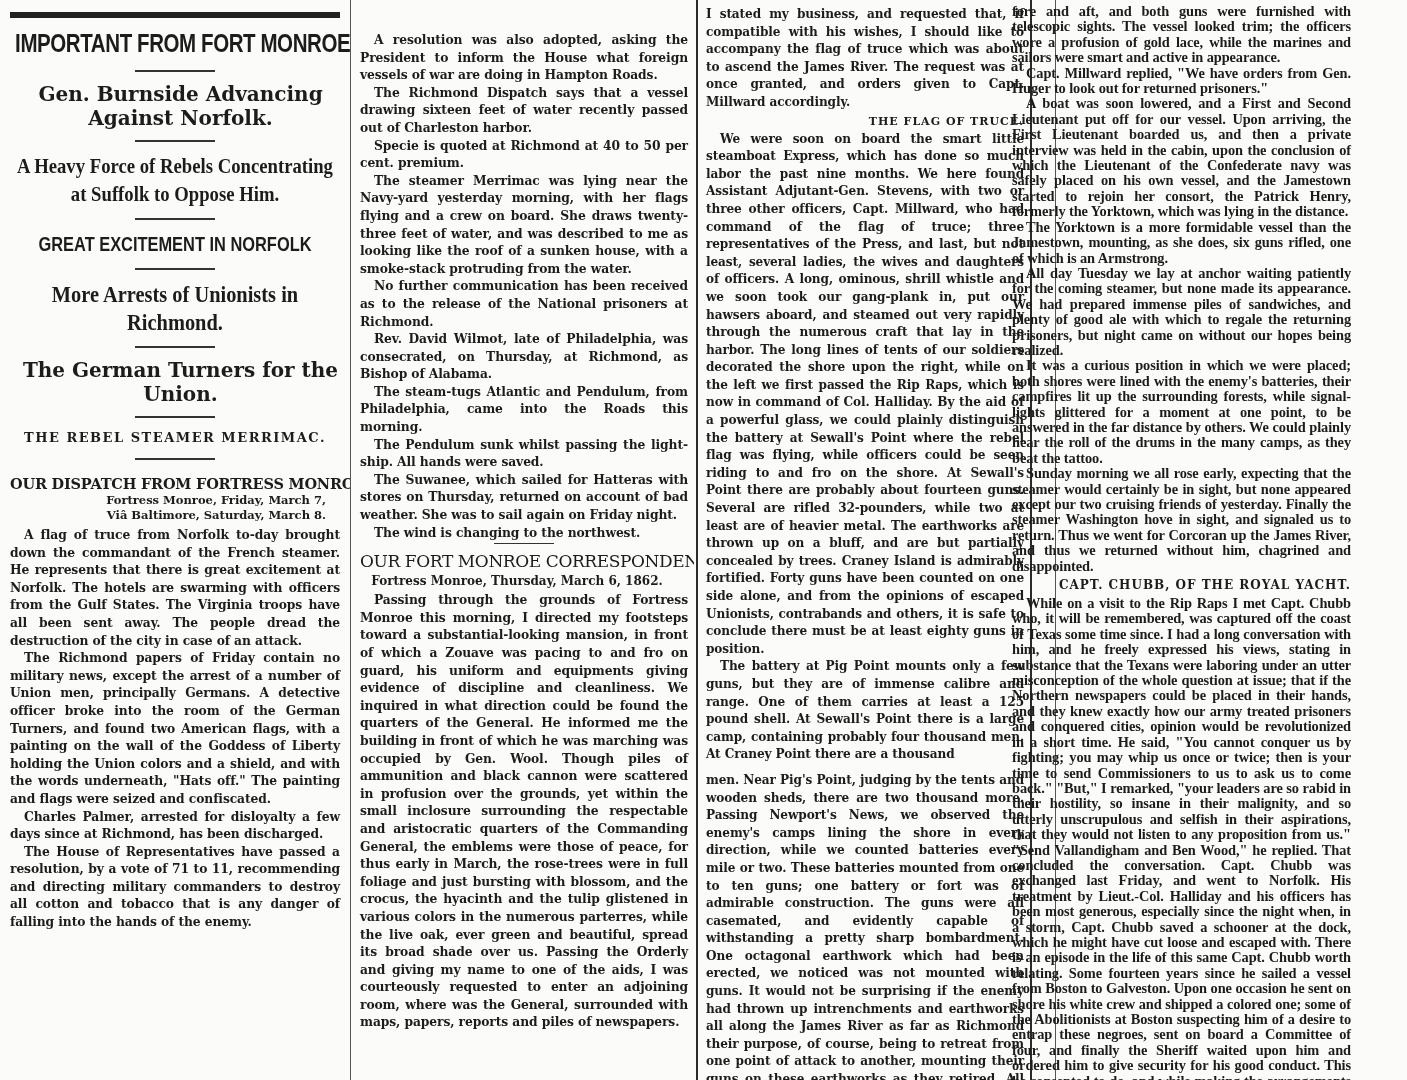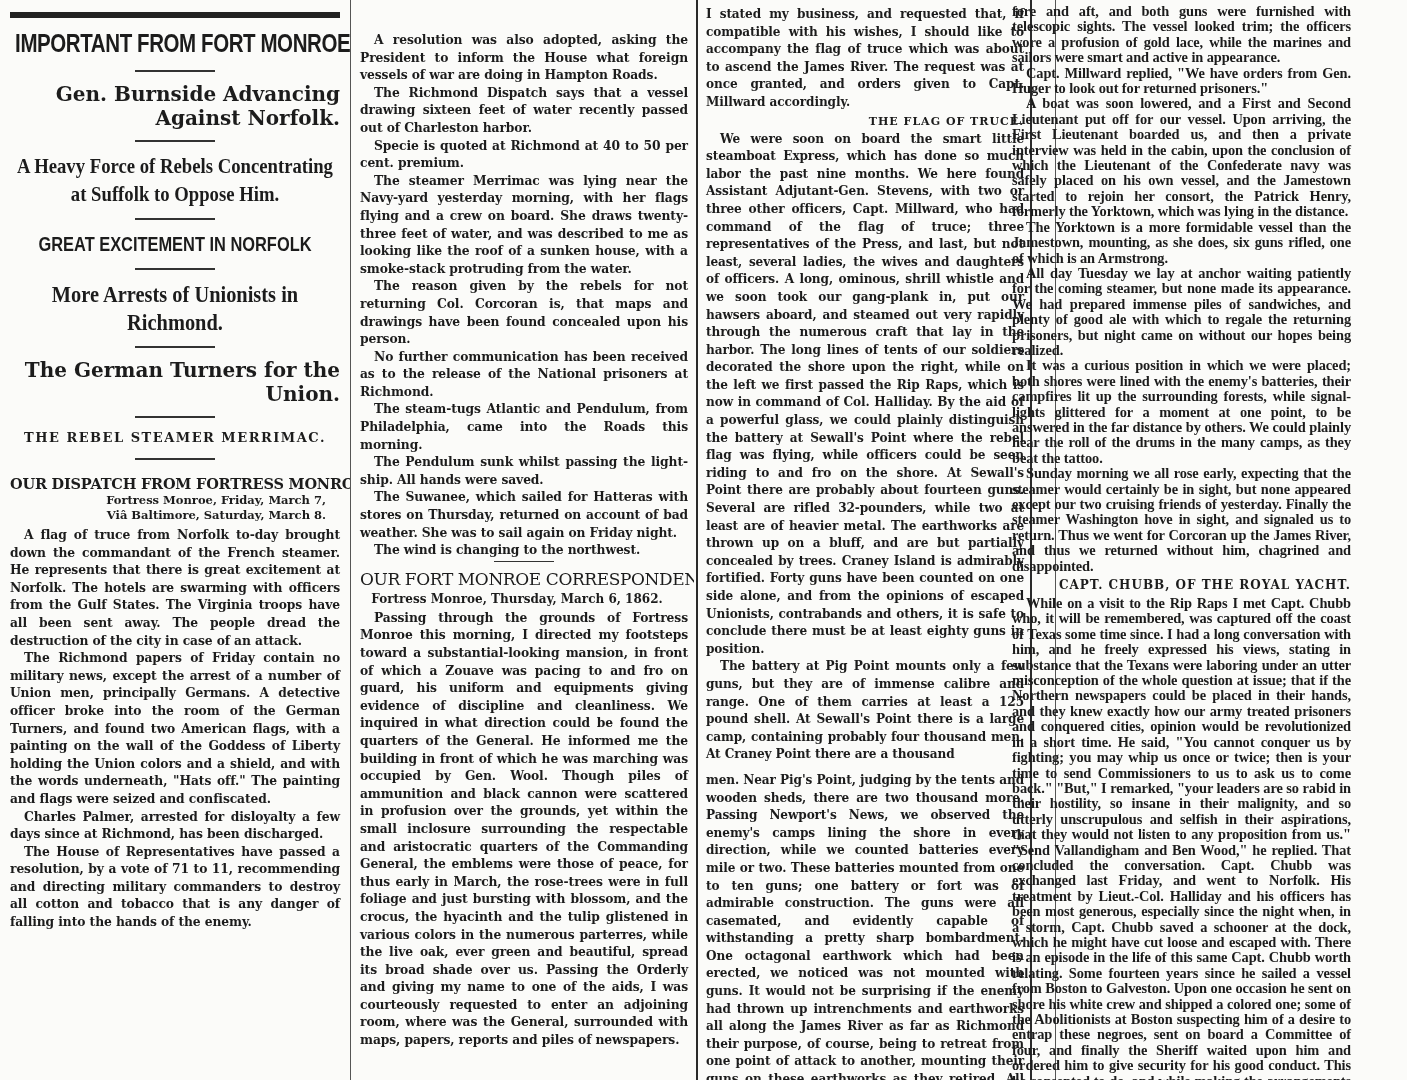--- a/index.html
+++ b/index.html
@@ -7,21 +7,21 @@
   .page{position:absolute;left:0;top:0;width:1407px;height:1080px;}
   .col{position:absolute;top:0;height:1080px;overflow:hidden;box-sizing:border-box;}
   #c1{left:0;width:350px;padding:6px 10px 0 10px;}
   #c2{left:354px;width:340px;padding:8px 6px 0 6px;margin-top:23px;}
   #c3{left:698px;width:330px;padding:6px 4px 0 8px;}
   #c4{left:1008px;width:347px;padding:4px 4px 0 4px;}
   .vrule{position:absolute;top:0;width:2px;height:1080px;background:#2a2a2a;}
   .vrule.thin{width:1px;background:#555;}
   .toprule{height:5px;background:#222;border-bottom:1px solid #222;margin:6px 0 8px 0;}
   .h1{font-family:"Liberation Sans",sans-serif;font-weight:bold;font-size:25px;letter-spacing:-0.5px;text-align:center;transform:scaleX(0.82);transform-origin:center;white-space:nowrap;margin:0 -30px;line-height:34px;}
-  .h2{font-family:"DejaVu Serif",serif;font-weight:bold;font-size:20px;text-align:right;line-height:24px;margin-left:11px;}
+  .h2{font-family:"DejaVu Serif",serif;font-weight:bold;font-size:20px;text-align:center;line-height:24px;margin-left:11px;}
   .h3{font-family:"Liberation Serif",serif;font-weight:bold;font-size:22px;text-align:center;line-height:28px;transform:scaleX(0.85);transform-origin:center;margin:0 -25px;}
   .h4{font-family:"Liberation Sans",sans-serif;font-weight:bold;font-size:20px;text-align:center;transform:scaleX(0.82);margin:0 -25px;line-height:28px;white-space:nowrap;}
   .h5{font-family:"DejaVu Serif",serif;font-weight:bold;font-size:13px;text-align:center;letter-spacing:1.5px;line-height:20px;}
   .sep{width:80px;height:2px;background:#333;margin:10px auto 10px auto;}
   .sec-title{font-family:"DejaVu Serif",serif;font-weight:bold;font-size:14.5px;line-height:19px;white-space:nowrap;letter-spacing:-0.2px;}
   .dateline{font-size:11.5px;font-weight:bold;text-align:right;line-height:15px;padding-right:14px;}
   p{margin:0;font-size:12.3px;line-height:17.6px;text-align:justify;text-indent:14px;font-weight:bold;letter-spacing:-0.1px;}
   #c4 p,#c3 p{font-size:12.1px;}
   #c4 p{line-height:15.4px;font-family:"Liberation Serif",serif;font-size:14.4px;}
   .subhead{text-align:right;font-weight:bold;font-size:11px;letter-spacing:1px;margin:3px 0;}
@@ -59,22 +59,22 @@
     <p>The House of Representatives have passed a resolution, by a vote of 71 to 11, recommending and directing military commanders to destroy all cotton and tobacco that is any danger of falling into the hands of the enemy.</p>
   </div>
 
   <div class="vrule thin" style="left:350px;"></div>
 
   <div class="col" id="c2">
     <p>A resolution was also adopted, asking the President to inform the House what foreign vessels of war are doing in Hampton Roads.</p>
     <p>The Richmond Dispatch says that a vessel drawing sixteen feet of water recently passed out of Charleston harbor.</p>
     <p>Specie is quoted at Richmond at 40 to 50 per cent. premium.</p>
     <p>The steamer Merrimac was lying near the Navy-yard yesterday morning, with her flags flying and a crew on board. She draws twenty-three feet of water, and was described to me as looking like the roof of a sunken house, with a smoke-stack protruding from the water.</p>
-    <p>The reason given by the rebels for not returning Col. Corcoran is, that maps and drawings have been found concealed upon his person.</p>
     <p>No further communication has been received as to the release of the National prisoners at Richmond.</p>
+    <p>Rev. David Wilmot, late of Philadelphia, was consecrated, on Thursday, at Richmond, as Bishop of Alabama.</p>
     <p>The steam-tugs Atlantic and Pendulum, from Philadelphia, came into the Roads this morning.</p>
     <p>The Pendulum sunk whilst passing the light-ship. All hands were saved.</p>
     <p>The Suwanee, which sailed for Hatteras with stores on Thursday, returned on account of bad weather. She was to sail again on Friday night.</p>
     <p>The wind is changing to the northwest.</p>
     <div class="hr-short"></div>
     <div class="bighead">OUR FORT MONROE CORRESPONDENCE.</div>
     <div class="dateline" style="text-align:center;font-size:12px;margin:2px 0;">Fortress Monroe, Thursday, March 6, 1862.</div>
     <p>Passing through the grounds of Fortress Monroe this morning, I directed my footsteps toward a substantial-looking mansion, in front of which a Zouave was pacing to and fro on guard, his uniform and equipments giving evidence of discipline and cleanliness. We inquired in what direction could be found the quarters of the General. He informed me the building in front of which he was marching was occupied by Gen. Wool. Though piles of ammunition and black cannon were scattered in profusion over the grounds, yet within the small inclosure surrounding the respectable and aristocratic quarters of the Commanding General, the emblems were those of peace, for thus early in March, the rose-trees were in full foliage and just bursting with blossom, and the crocus, the hyacinth and the tulip glistened in various colors in the numerous parterres, while the live oak, ever green and beautiful, spread its broad shade over us. Passing the Orderly and giving my name to one of the aids, I was courteously requested to enter an adjoining room, where was the General, surrounded with maps, papers, reports and piles of newspapers.</p>
   </div>
 

